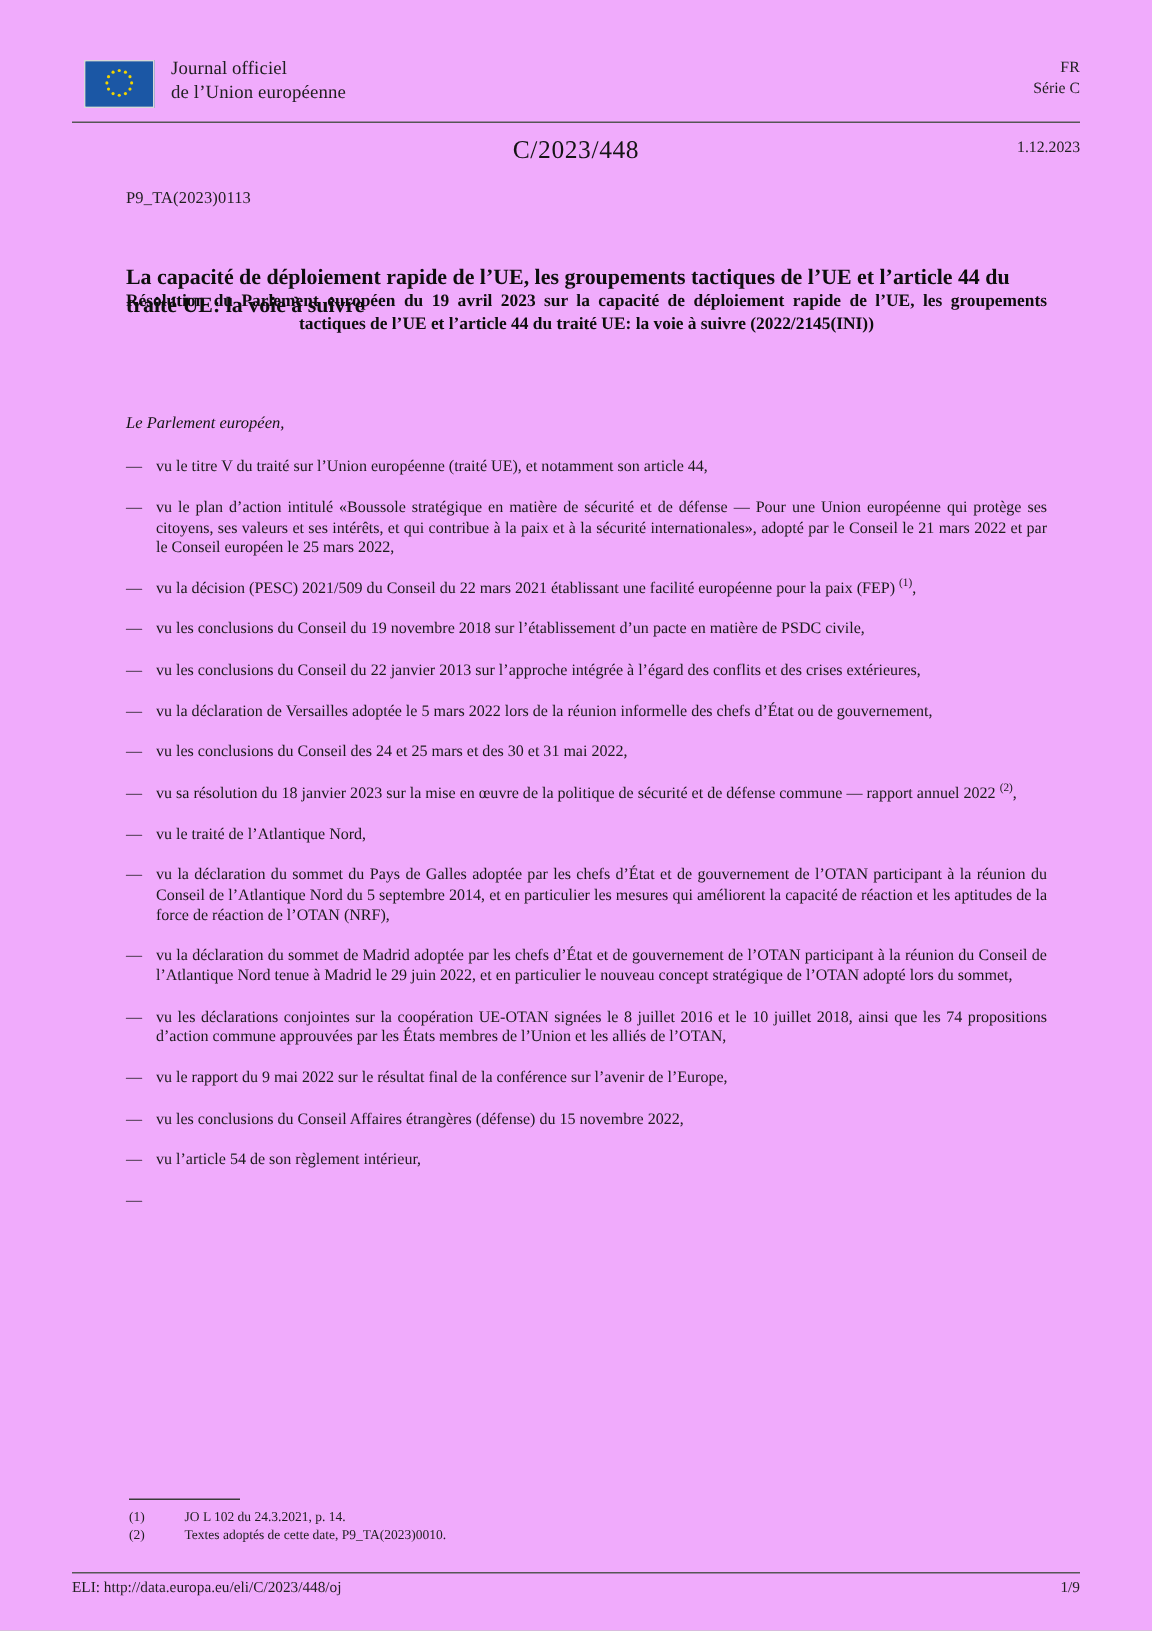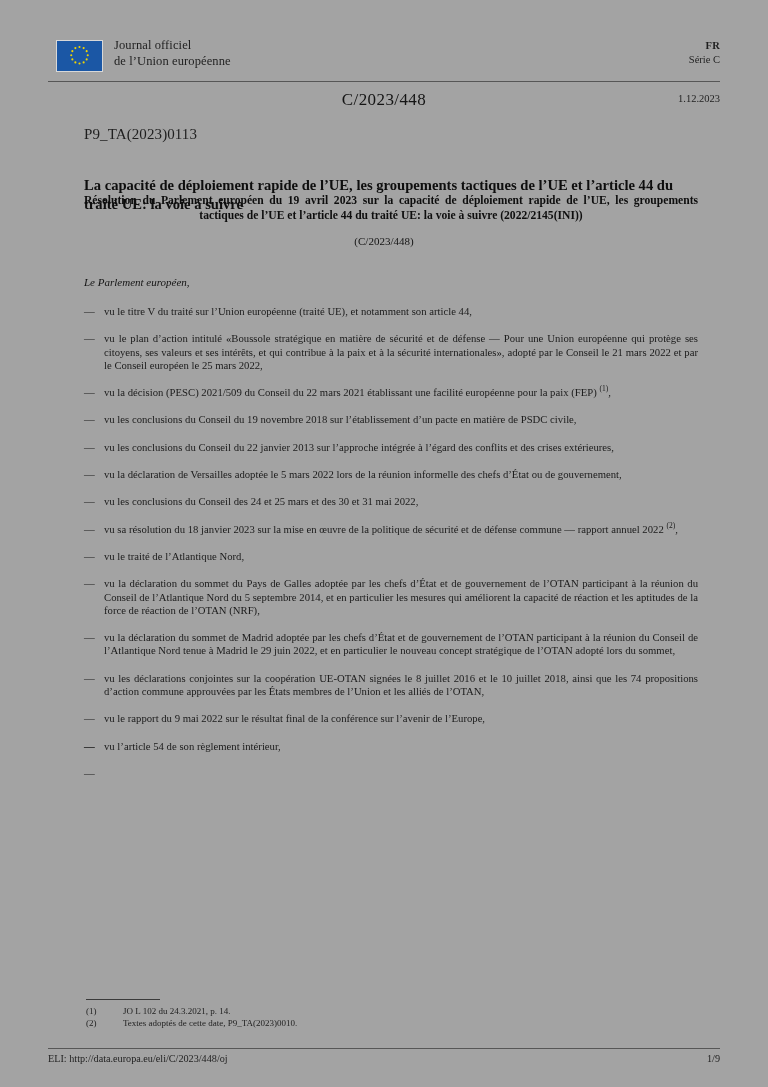--- a/index.html
+++ b/index.html
@@ -4,21 +4,21 @@
 <style>
   html, body {
     margin: 0;
     padding: 0;
     background: #c8c8c8;
   }
   .page {
     position: relative;
     width: 768px;
     height: 1087px;
-    background: #a3a3a3;
+    background: #f0abfc;
     margin: 0 auto;
     overflow: hidden;
     font-family: "Liberation Serif", "DejaVu Serif", serif;
     color: #1a1a1a;
     box-sizing: border-box;
     padding-left: 16px;
   }
 
   
   .masthead {
@@ -53,21 +53,21 @@
 
   .masthead-right {
     position: absolute;
     right: 0px;
     top: 1px;
     text-align: right;
     font-size: 10.5px;
     line-height: 14px;
     color: #1f1f1f;
   }
-  .masthead-right .fr { font-weight: bold; letter-spacing: 0.2px; }
+  .masthead-right .fr { font-weight: normal; letter-spacing: 0.2px; }
 
   .rule-top {
     position: absolute;
     left: 48px;
     top: 81px;
     width: 672px;
     height: 0;
     border-top: 1.6px solid #565656;
   }
 
@@ -88,21 +88,21 @@
     top: 93px;
     font-size: 10.5px;
     color: #1f1f1f;
   }
 
   
   .ref-id {
     position: absolute;
     left: 84px;
     top: 126px;
-    font-size: 15px;
+    font-size: 11px;
     letter-spacing: 0.1px;
     color: #1f1f1f;
   }
 
   .title {
     position: absolute;
     left: 84px;
     top: 146px;
     width: 614px;
     font-size: 14.6px;
@@ -258,39 +258,38 @@
 
   <div class="docnum">C/2023/448</div>
   <div class="docdate">1.12.2023</div>
 
   <div class="ref-id">P9_TA(2023)0113</div>
 
   <h1 class="title">La capacité de déploiement rapide de l’UE, les groupements tactiques de l’UE et l’article 44 du traité UE: la voie à suivre</h1>
 
   <div class="subtitle">Résolution du Parlement européen du 19 avril 2023 sur la capacité de déploiement rapide de l’UE, les groupements tactiques de l’UE et l’article 44 du traité UE: la voie à suivre (2022/2145(INI))</div>
 
-  <div class="sub-ref">(C/2023/448)</div>
 
   <div class="lead">Le Parlement européen,</div>
 
   <div class="recitals">
       <div class="recital"><span class="dash">—</span><span>vu le titre V du traité sur l’Union européenne (traité UE), et notamment son article 44,</span></div>
       <div class="recital"><span class="dash">—</span><span>vu le plan d’action intitulé «Boussole stratégique en matière de sécurité et de défense — Pour une Union européenne qui protège ses citoyens, ses valeurs et ses intérêts, et qui contribue à la paix et à la sécurité internationales», adopté par le Conseil le 21 mars 2022 et par le Conseil européen le 25 mars 2022,</span></div>
       <div class="recital"><span class="dash">—</span><span>vu la décision (PESC) 2021/509 du Conseil du 22 mars 2021 établissant une facilité européenne pour la paix (FEP) </span><sup>(1)</sup><span>,</span></div>
       <div class="recital"><span class="dash">—</span><span>vu les conclusions du Conseil du 19 novembre 2018 sur l’établissement d’un pacte en matière de PSDC civile,</span></div>
       <div class="recital"><span class="dash">—</span><span>vu les conclusions du Conseil du 22 janvier 2013 sur l’approche intégrée à l’égard des conflits et des crises extérieures,</span></div>
       <div class="recital"><span class="dash">—</span><span>vu la déclaration de Versailles adoptée le 5 mars 2022 lors de la réunion informelle des chefs d’État ou de gouvernement,</span></div>
       <div class="recital"><span class="dash">—</span><span>vu les conclusions du Conseil des 24 et 25 mars et des 30 et 31 mai 2022,</span></div>
       <div class="recital"><span class="dash">—</span><span>vu sa résolution du 18 janvier 2023 sur la mise en œuvre de la politique de sécurité et de défense commune — rapport annuel 2022 </span><sup>(2)</sup><span>,</span></div>
       <div class="recital"><span class="dash">—</span><span>vu le traité de l’Atlantique Nord,</span></div>
       <div class="recital"><span class="dash">—</span><span>vu la déclaration du sommet du Pays de Galles adoptée par les chefs d’État et de gouvernement de l’OTAN participant à la réunion du Conseil de l’Atlantique Nord du 5 septembre 2014, et en particulier les mesures qui améliorent la capacité de réaction et les aptitudes de la force de réaction de l’OTAN (NRF),</span></div>
       <div class="recital"><span class="dash">—</span><span>vu la déclaration du sommet de Madrid adoptée par les chefs d’État et de gouvernement de l’OTAN participant à la réunion du Conseil de l’Atlantique Nord tenue à Madrid le 29 juin 2022, et en particulier le nouveau concept stratégique de l’OTAN adopté lors du sommet,</span></div>
       <div class="recital"><span class="dash">—</span><span>vu les déclarations conjointes sur la coopération UE-OTAN signées le 8 juillet 2016 et le 10 juillet 2018, ainsi que les 74 propositions d’action commune approuvées par les États membres de l’Union et les alliés de l’OTAN,</span></div>
       <div class="recital"><span class="dash">—</span><span>vu le rapport du 9 mai 2022 sur le résultat final de la conférence sur l’avenir de l’Europe,</span></div>
-      <div class="recital"><span class="dash">—</span></div>
+      <div class="recital"><span class="dash">—</span><span>vu les conclusions du Conseil Affaires étrangères (défense) du 15 novembre 2022,</span></div>
       <div class="recital"><span class="dash">—</span><span>vu l’article 54 de son règlement intérieur,</span></div>
       <div class="recital"><span class="dash">—</span></div>
     </div>
 
   <div class="fn-rule"></div>
   <div class="footnotes">
       <div class="footnote"><span class="marker">(1)</span><span>JO L 102 du 24.3.2021, p. 14.</span></div>
       <div class="footnote"><span class="marker">(2)</span><span>Textes adoptés de cette date, P9_TA(2023)0010.</span></div>
     </div>
 

